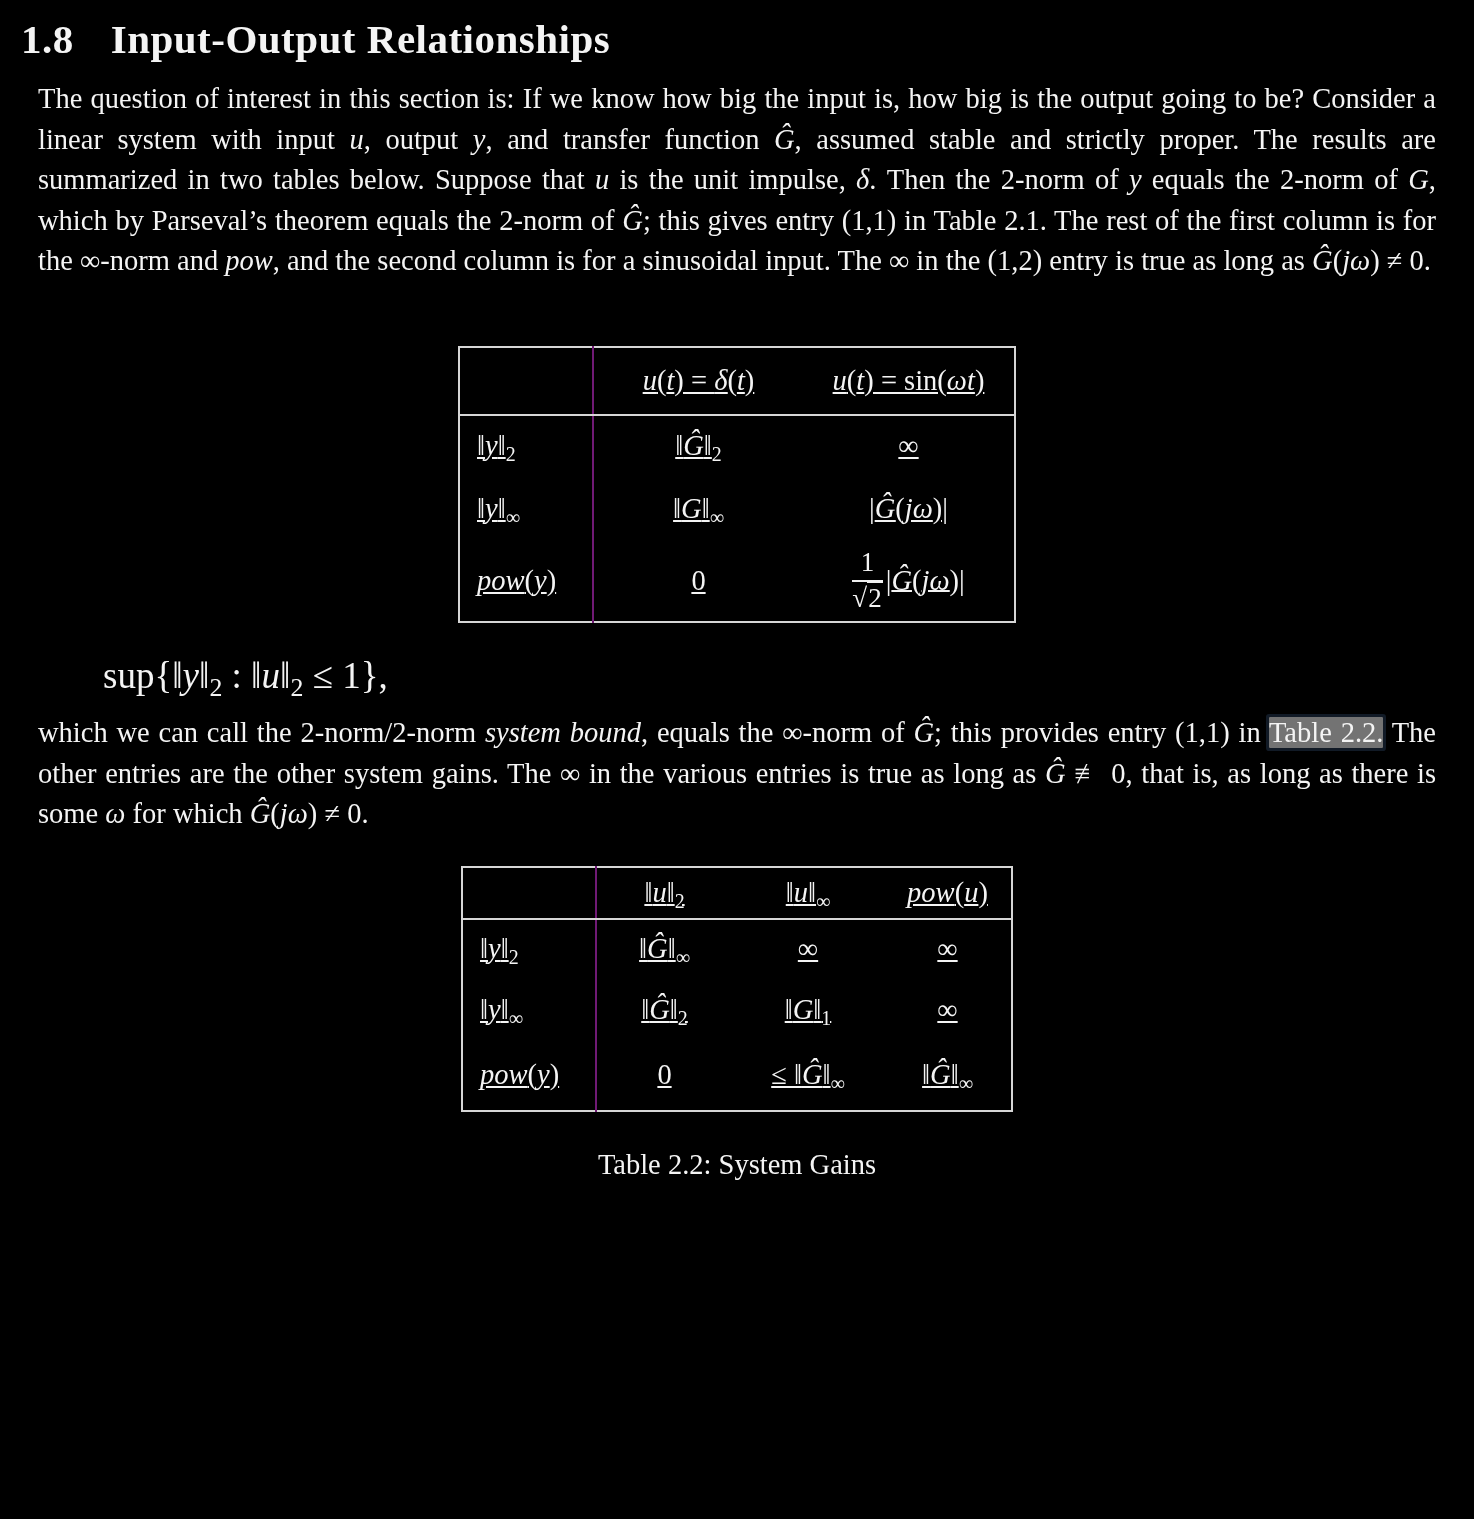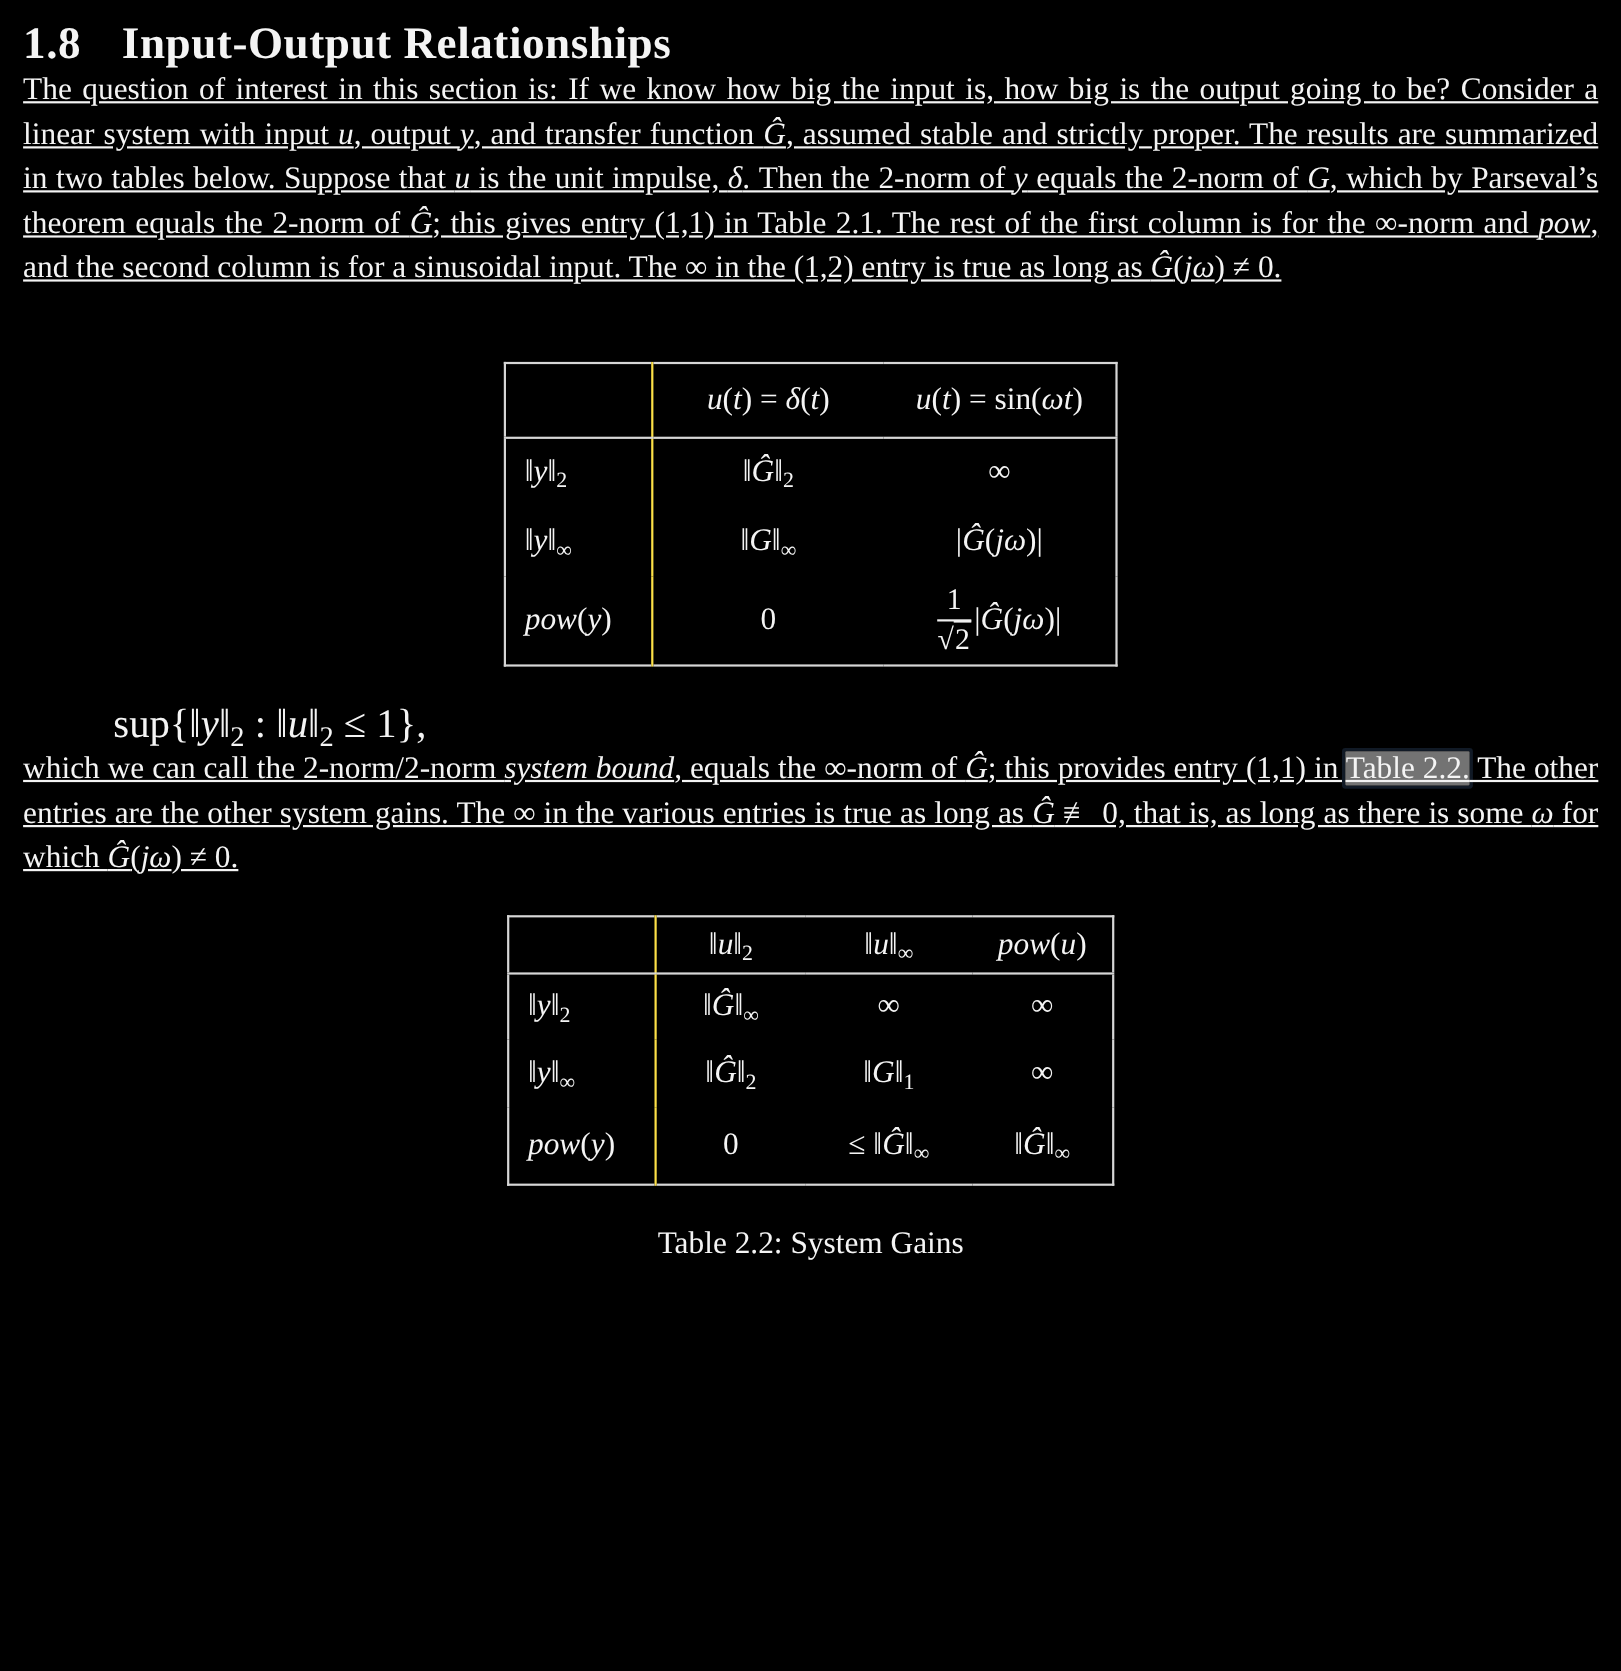--- a/index.html
+++ b/index.html
@@ -19,25 +19,24 @@
     margin: 16px 0 0 0;
     font-size: 41px;
     font-weight: bold;
     line-height: 46px;
     letter-spacing: 0.5px;
   }
   h1 .secnum { margin-right: 37px; }
 
   
   p.body {
-    margin: 0;
+    margin: 17px;
     font-size: 28.5px;
     line-height: 40.6px;
     text-align: justify;
-    text-decoration: underline;
   }
   p.body i, .caption i, .tbl i, .equation i { font-style: italic; }
   sub {
     font-size: 0.70em;
     line-height: 0;
     vertical-align: -0.30em;
     font-family: "Liberation Serif", "DejaVu Serif", "DejaVu Sans", serif;
   }
   .m1 { margin-top: 41px; }           
   .indent { text-indent: 54px; }
@@ -63,24 +62,25 @@
     border-collapse: collapse;
     margin: 0 auto;
     border: 2px solid #d6d6d6;
     font-size: 28.5px;
   }
   .tbl th, .tbl td {
     font-weight: normal;
     text-align: center;
     padding: 0 6px;
     vertical-align: middle;
+    text-decoration: underline;
   }
   .tbl thead th { border-bottom: 2px solid #d6d6d6; }
   .tbl .lbl {
-    border-right: 2px solid #fde047;
+    border-right: 2px solid #701a75;
     text-align: left;
     padding-left: 17px;
   }
   .t1 col:nth-child(1) { width: 134px; }
   .t1 col:nth-child(2) { width: 210px; }
   .t1 col:nth-child(3) { width: 212px; }
   .t1 thead tr { height: 68px; }
   .t1 tbody tr:nth-child(1) { height: 62px; }
   .t1 tbody tr:nth-child(2) { height: 64px; }
   .t1 tbody tr:nth-child(3) { height: 81px; }

